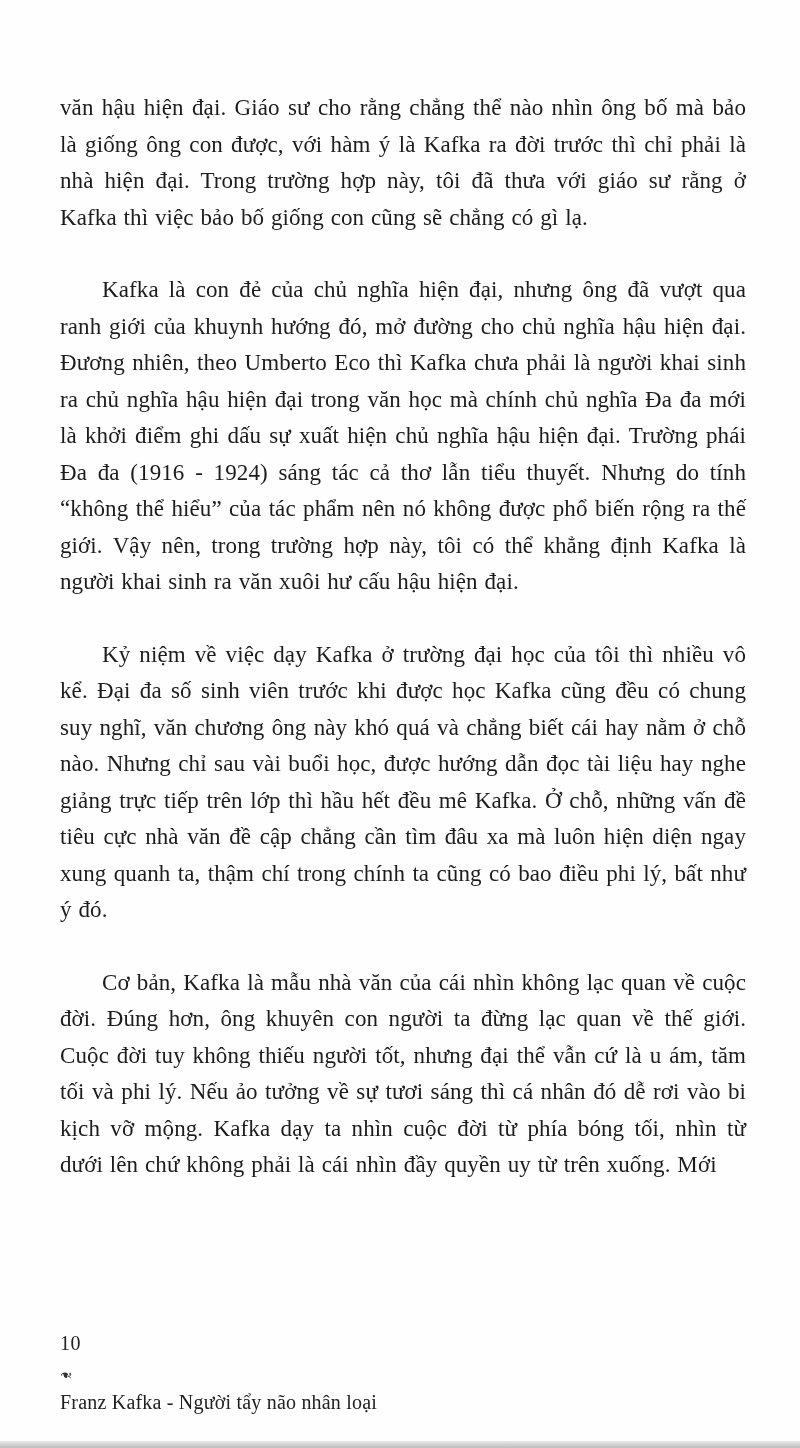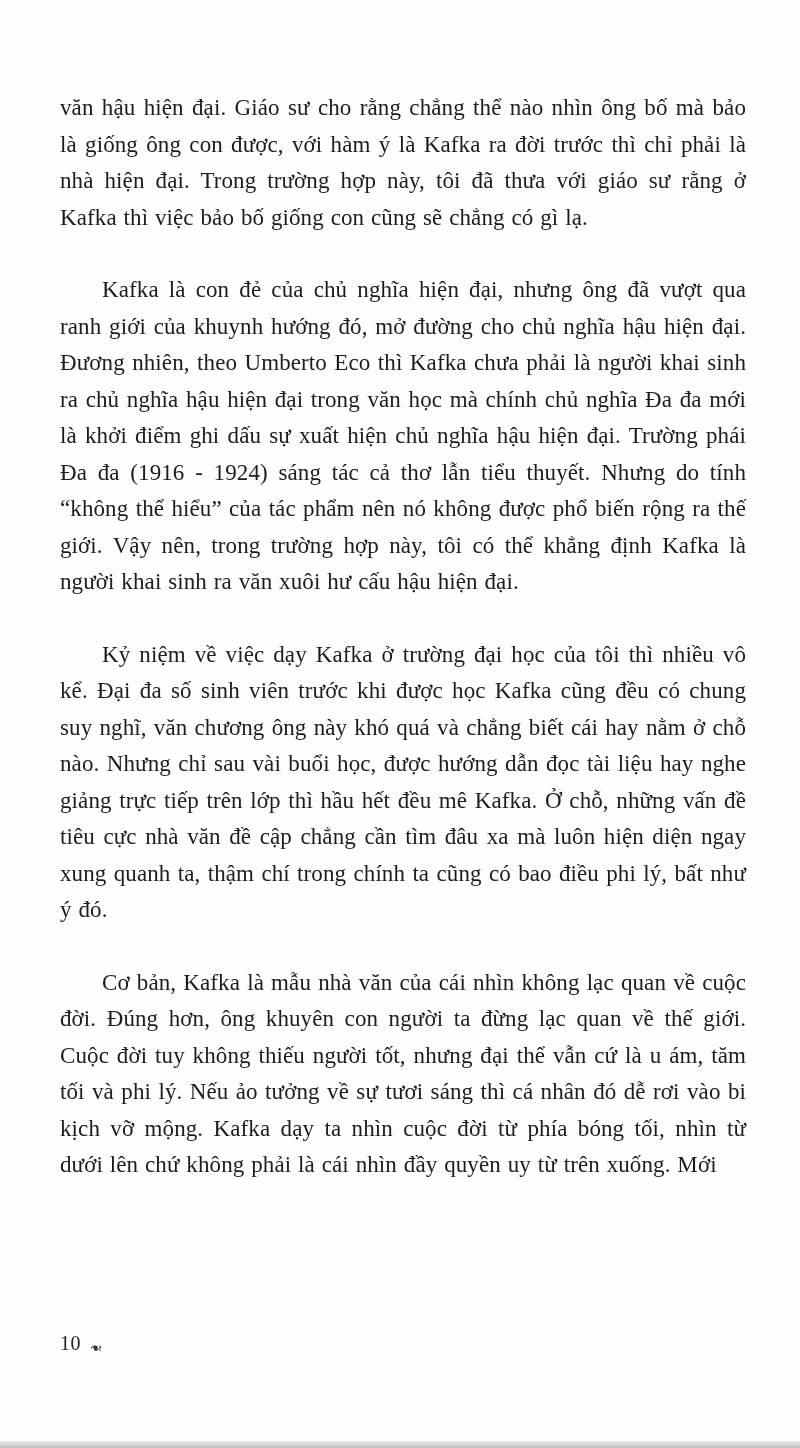--- a/index.html
+++ b/index.html
@@ -44,22 +44,23 @@
   }
 
   .page-footer {
     position: absolute;
     left: 60px;
     top: 1332px;
     right: 54px;
     font-size: 20px;
     color: #222222;
     display: flex;
-    align-items: flex-end;
+    align-items: flex-start;
     gap: 9px;
+    flex-direction: column;
   }
 
   .page-footer .page-number {
     letter-spacing: 0.5px;
   }
 
   .page-footer .fleuron {
     font-size: 15px;
     color: #333333;
     transform: rotate(180deg) translateY(-2px);
@@ -87,17 +88,18 @@
   <div class="text-block">
     <p class="para">văn hậu hiện đại. Giáo sư cho rằng chẳng thể nào nhìn ông bố mà bảo là giống ông con được, với hàm ý là Kafka ra đời trước thì chỉ phải là nhà hiện đại. Trong trường hợp này, tôi đã thưa với giáo sư rằng ở Kafka thì việc bảo bố giống con cũng sẽ chẳng có gì lạ.</p>
     <p class="para indent">Kafka là con đẻ của chủ nghĩa hiện đại, nhưng ông đã vượt qua ranh giới của khuynh hướng đó, mở đường cho chủ nghĩa hậu hiện đại. Đương nhiên, theo Umberto Eco thì Kafka chưa phải là người khai sinh ra chủ nghĩa hậu hiện đại trong văn học mà chính chủ nghĩa Đa đa mới là khởi điểm ghi dấu sự xuất hiện chủ nghĩa hậu hiện đại. Trường phái Đa đa (1916 - 1924) sáng tác cả thơ lẫn tiểu thuyết. Nhưng do tính “không thể hiểu” của tác phẩm nên nó không được phổ biến rộng ra thế giới. Vậy nên, trong trường hợp này, tôi có thể khẳng định Kafka là người khai sinh ra văn xuôi hư cấu hậu hiện đại.</p>
     <p class="para indent">Kỷ niệm về việc dạy Kafka ở trường đại học của tôi thì nhiều vô kể. Đại đa số sinh viên trước khi được học Kafka cũng đều có chung suy nghĩ, văn chương ông này khó quá và chẳng biết cái hay nằm ở chỗ nào. Nhưng chỉ sau vài buổi học, được hướng dẫn đọc tài liệu hay nghe giảng trực tiếp trên lớp thì hầu hết đều mê Kafka. Ở chỗ, những vấn đề tiêu cực nhà văn đề cập chẳng cần tìm đâu xa mà luôn hiện diện ngay xung quanh ta, thậm chí trong chính ta cũng có bao điều phi lý, bất như ý đó.</p>
     <p class="para indent">Cơ bản, Kafka là mẫu nhà văn của cái nhìn không lạc quan về cuộc đời. Đúng hơn, ông khuyên con người ta đừng lạc quan về thế giới. Cuộc đời tuy không thiếu người tốt, nhưng đại thể vẫn cứ là u ám, tăm tối và phi lý. Nếu ảo tưởng về sự tươi sáng thì cá nhân đó dễ rơi vào bi kịch vỡ mộng. Kafka dạy ta nhìn cuộc đời từ phía bóng tối, nhìn từ dưới lên chứ không phải là cái nhìn đầy quyền uy từ trên xuống. Mới</p>
   </div>
 
   <div class="page-footer">
     <span class="page-number">10</span>
     <span class="fleuron">❧</span>
+    <span class="book-title">Franz Kafka - Người tẩy não nhân loại</span>
   </div>
 
   <div class="page-edge"></div>
 
 </div>
 
 </body></html>

